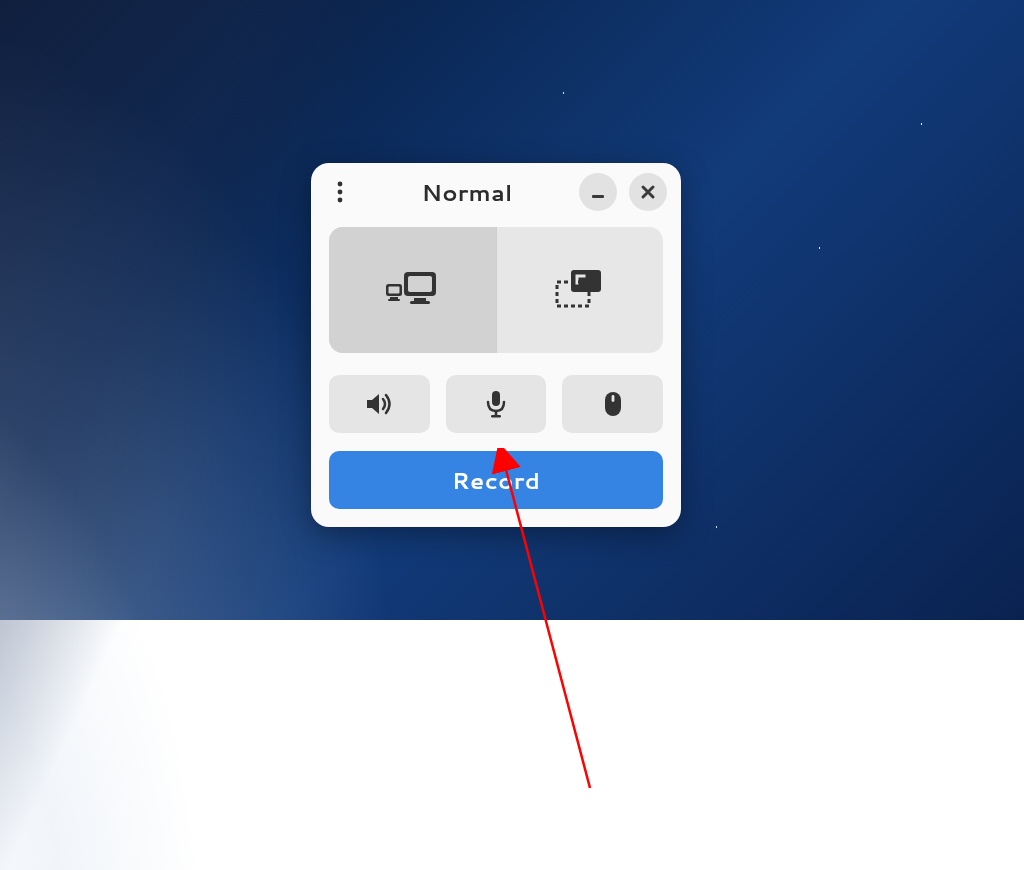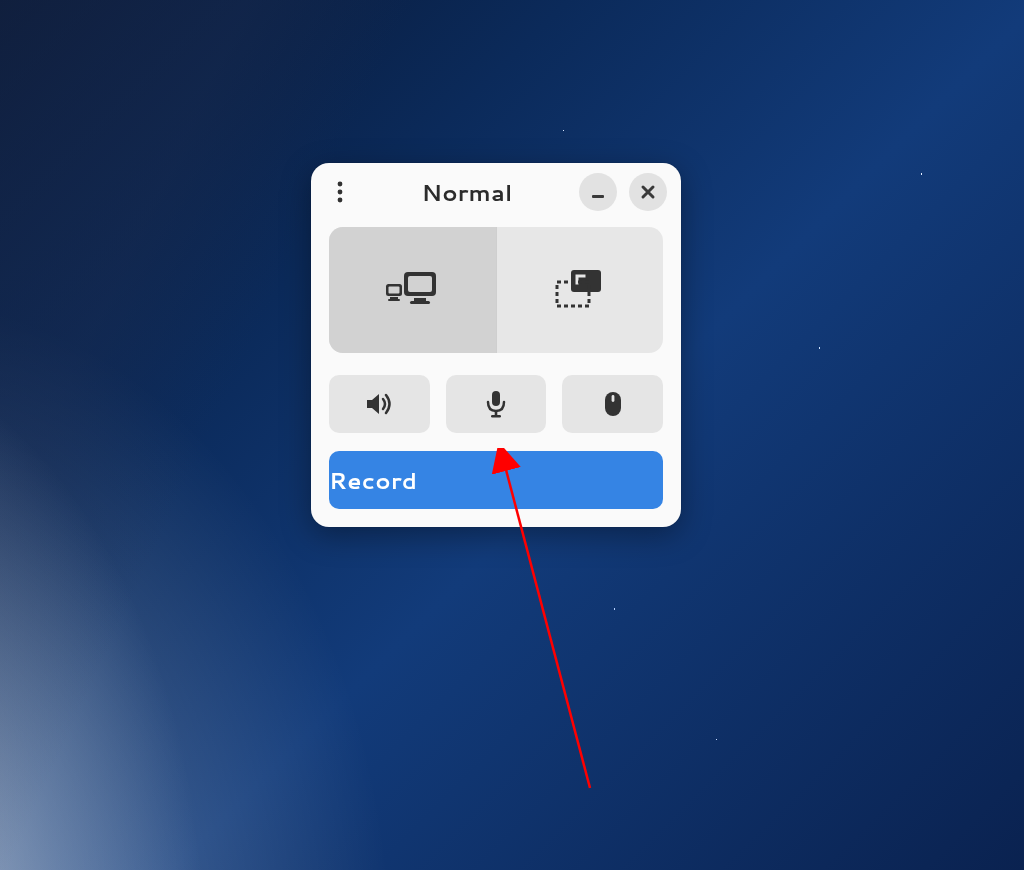--- a/index.html
+++ b/index.html
@@ -6,21 +6,21 @@
     margin: 0;
     padding: 0;
     width: 1024px;
     height: 870px;
     overflow: hidden;
     font-family: Cantarell, "Segoe UI", Ubuntu, sans-serif;
   }
   .desktop {
     position: relative;
     width: 1024px;
-    height: 870px;
+    height: 620px;
     background:
       radial-gradient(2px 2px at 80% 40%, #cfe3ff 40%, transparent 41%),
       radial-gradient(2px 2px at 60% 70%, #b8d2ff 40%, transparent 41%),
       radial-gradient(1.5px 1.5px at 90% 20%, #e6f0ff 40%, transparent 41%),
       radial-gradient(1.5px 1.5px at 70% 85%, #c8dbff 40%, transparent 41%),
       radial-gradient(1.5px 1.5px at 55% 15%, #d8e6ff 40%, transparent 41%),
       radial-gradient(1px 1px at 40% 50%, #bcd4ff 40%, transparent 41%),
       radial-gradient(1px 1px at 88% 60%, #d0e2ff 40%, transparent 41%),
       radial-gradient(1px 1px at 30% 30%, #c0d6ff 40%, transparent 41%),
       radial-gradient(1px 1px at 95% 90%, #d6e6ff 40%, transparent 41%),
@@ -131,20 +131,21 @@
     cursor: pointer;
   }
 
   .record-btn {
     margin: 18px 18px 0 18px;
     height: 58px;
     background: #3584e4;
     border-radius: 10px;
     display: flex;
     align-items: center;
+    justify-content: center;
     color: #fff;
     font-weight: 700;
     font-size: 23px;
     cursor: pointer;
     letter-spacing: 0.3px;
   }
 
   .annotation-arrow {
     position: absolute;
     left: 490px;

